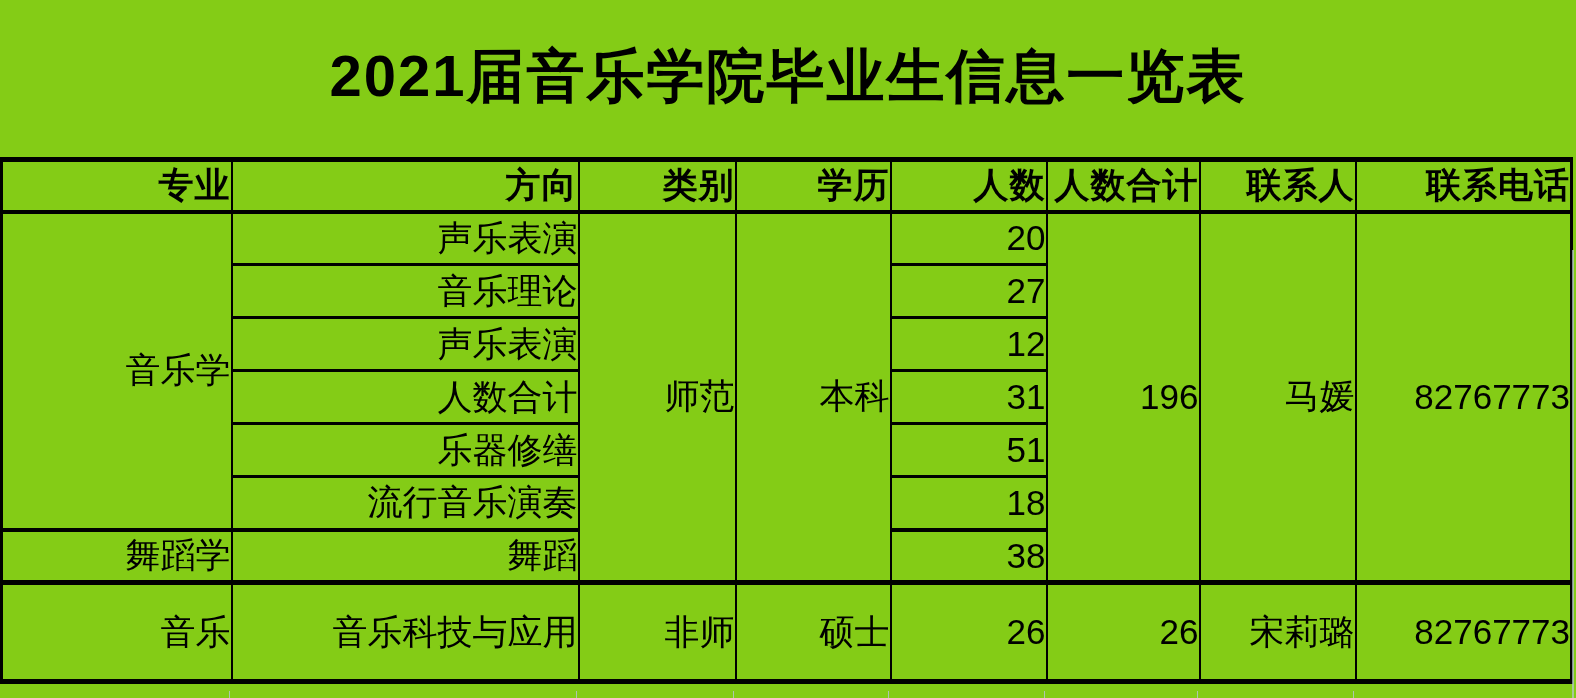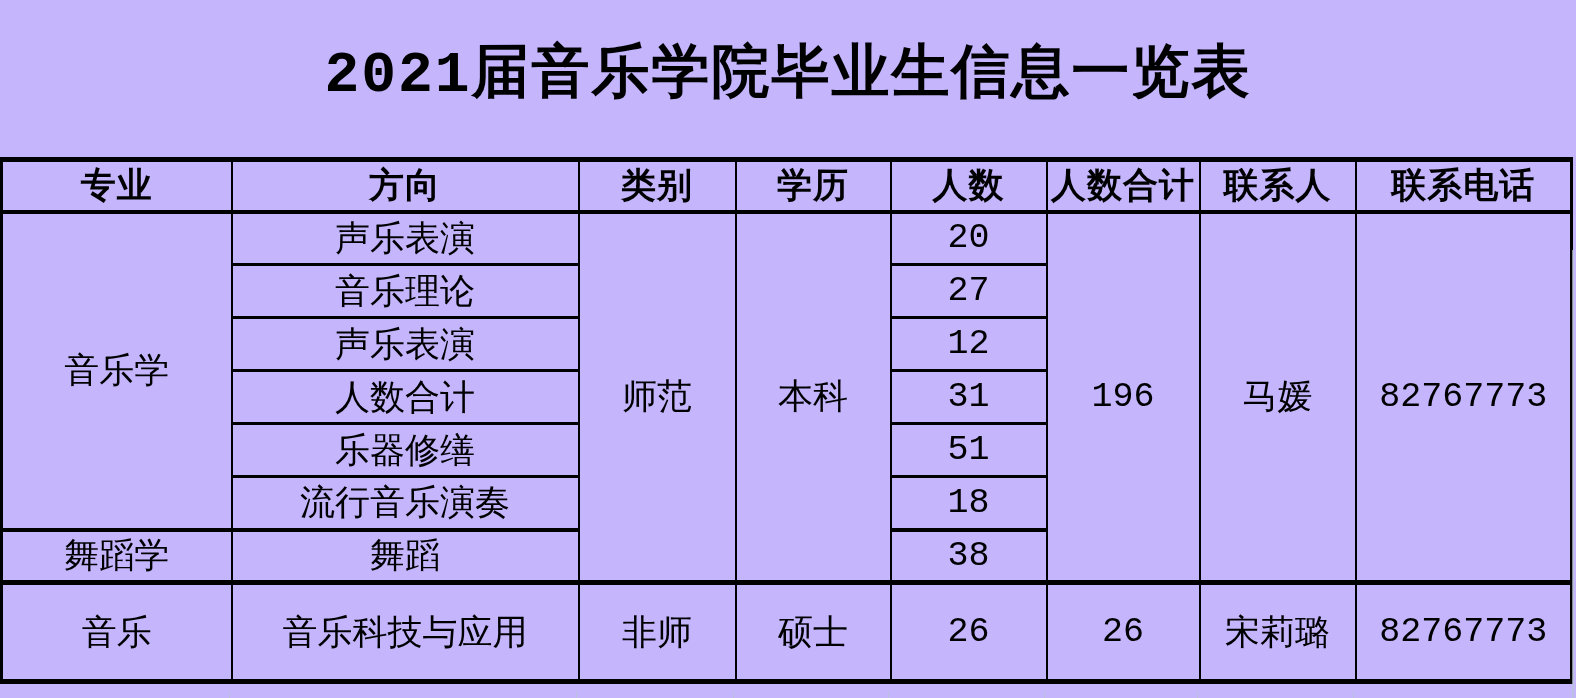--- a/index.html
+++ b/index.html
@@ -4,23 +4,23 @@
 <style>
   html, body {
     margin: 0;
     padding: 0;
     background: #ffffff;
   }
   .page {
     position: relative;
     width: 1576px;
     height: 698px;
-    background: #c4b5fd;
+    background: #84cc16;
     overflow: hidden;
-    font-family: Liberation Mono, monospace;
+    font-family: Liberation Sans, sans-serif;
     color: #000000;
   }
   .doc-title {
     position: absolute;
     top: 24px;
     left: 0;
     width: 1576px;
     height: 104px;
     line-height: 104px;
     text-align: center;
@@ -36,21 +36,21 @@
     width: 1570px;
     border-collapse: collapse;
     table-layout: fixed;
     border: 3px solid #000;
     border-top-width: 5px;
     border-bottom-width: 5px;
   }
   .grad-table th,
   .grad-table td {
     border: 2px solid #000;
-    text-align: center;
+    text-align: right;
     vertical-align: middle;
     padding: 0;
     font-size: 35px;
     overflow: hidden;
     white-space: nowrap;
   }
   .grad-table th {
     font-weight: bold;
     border-bottom-width: 4px;
     letter-spacing: 1px;

